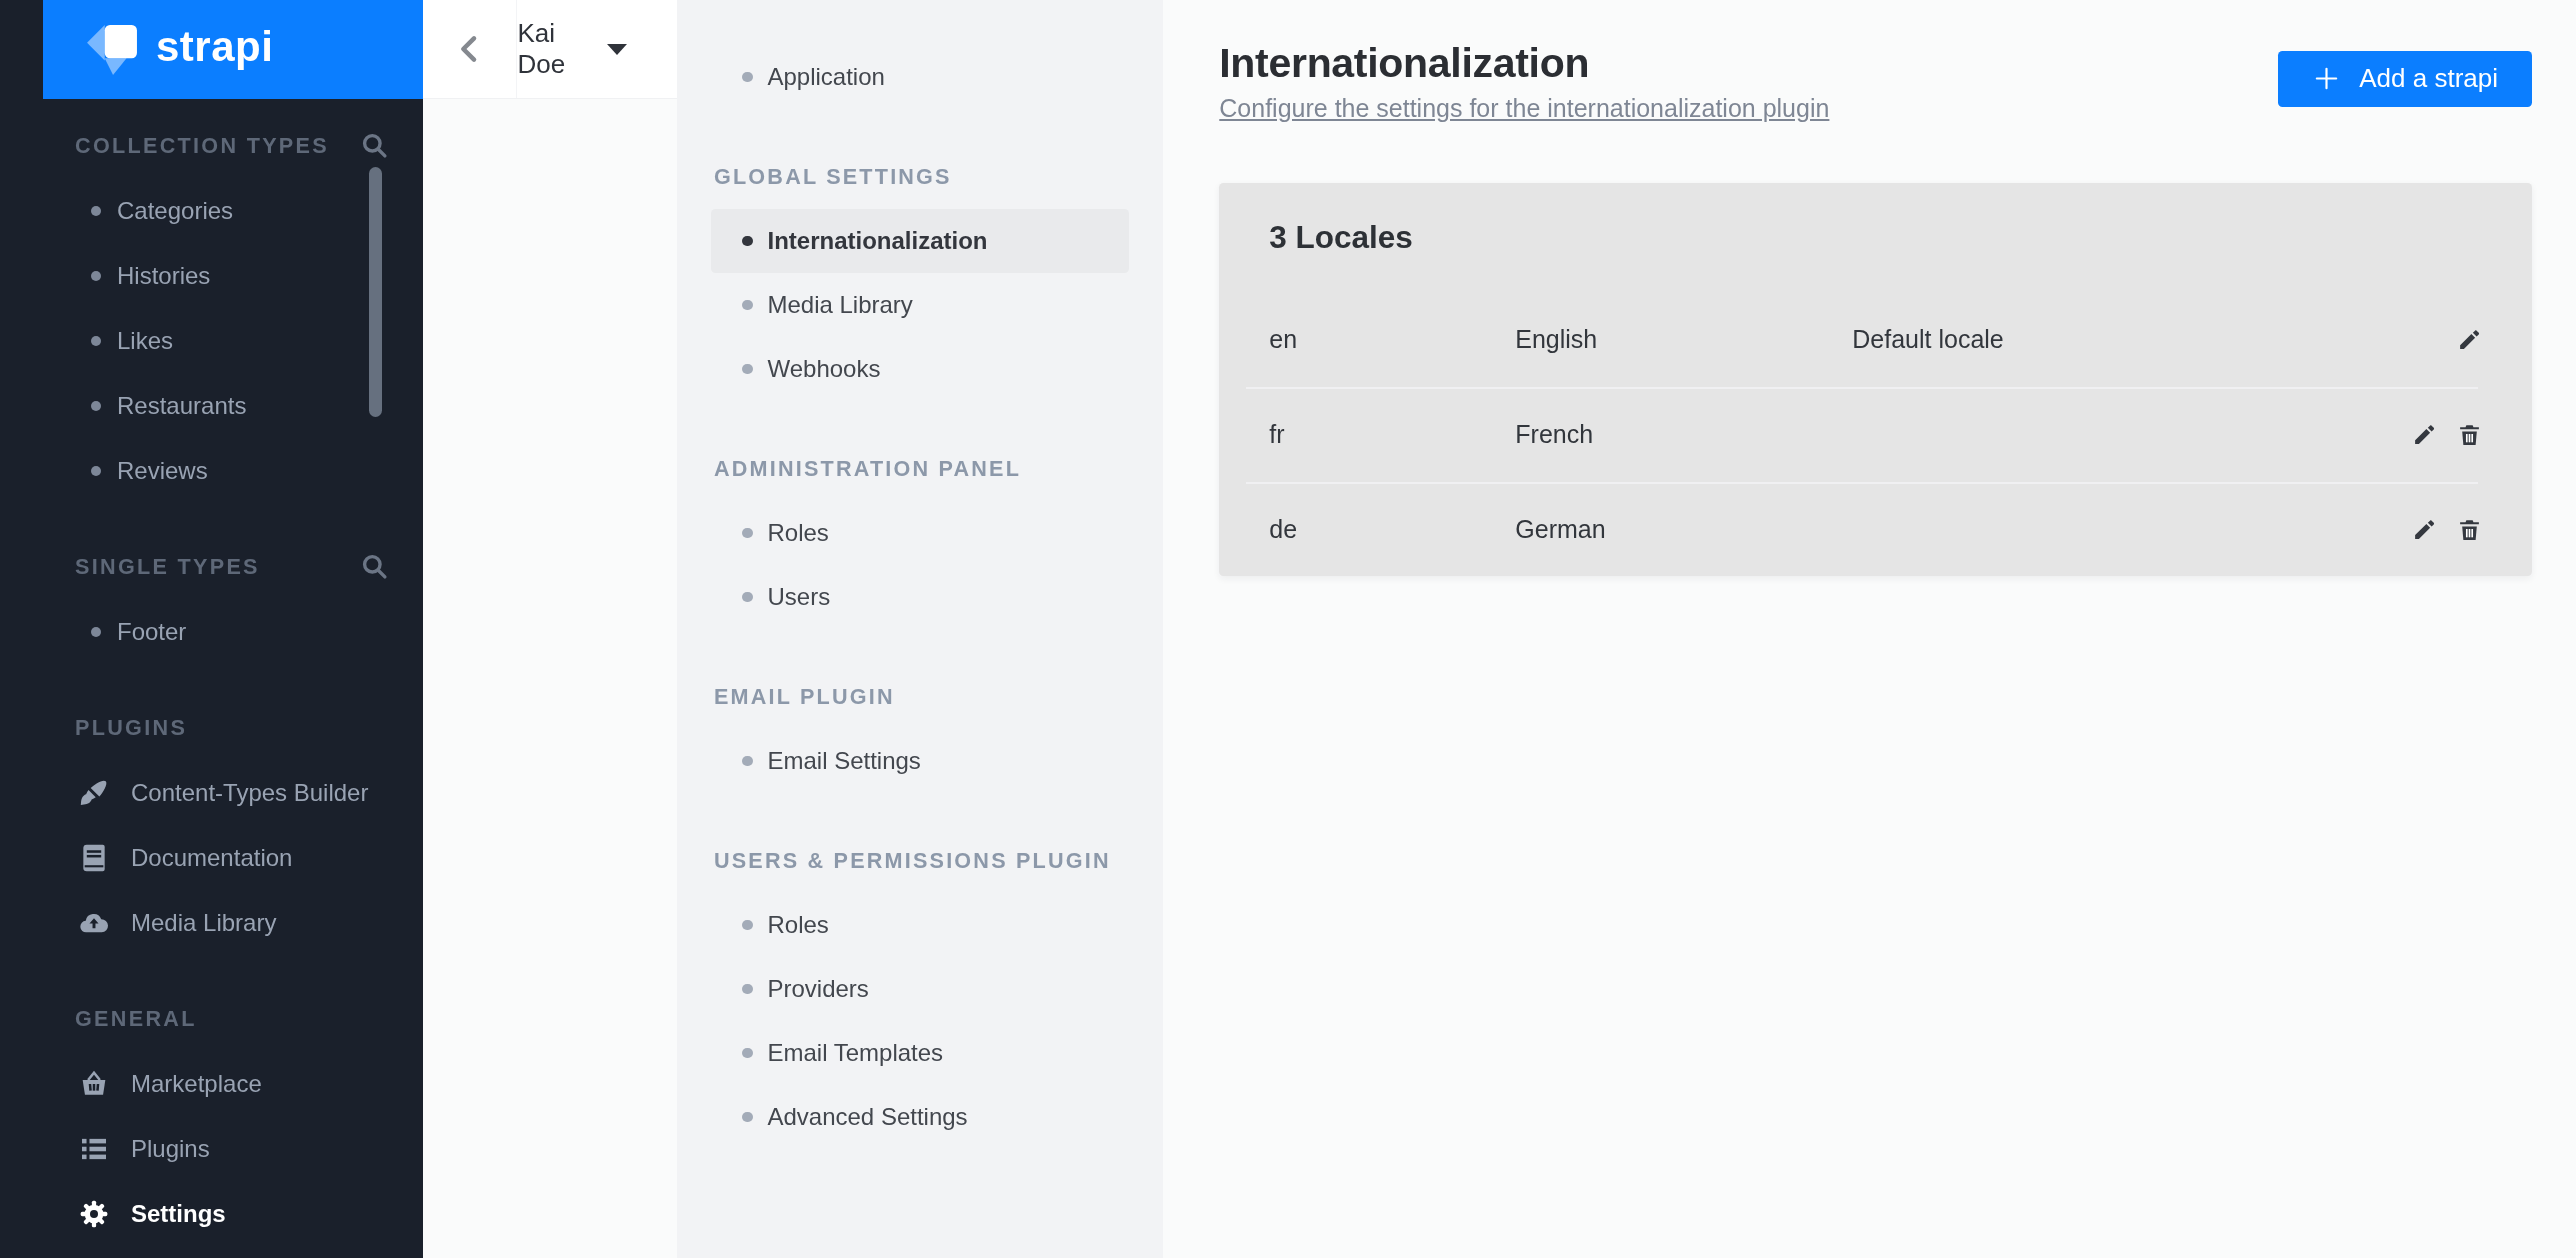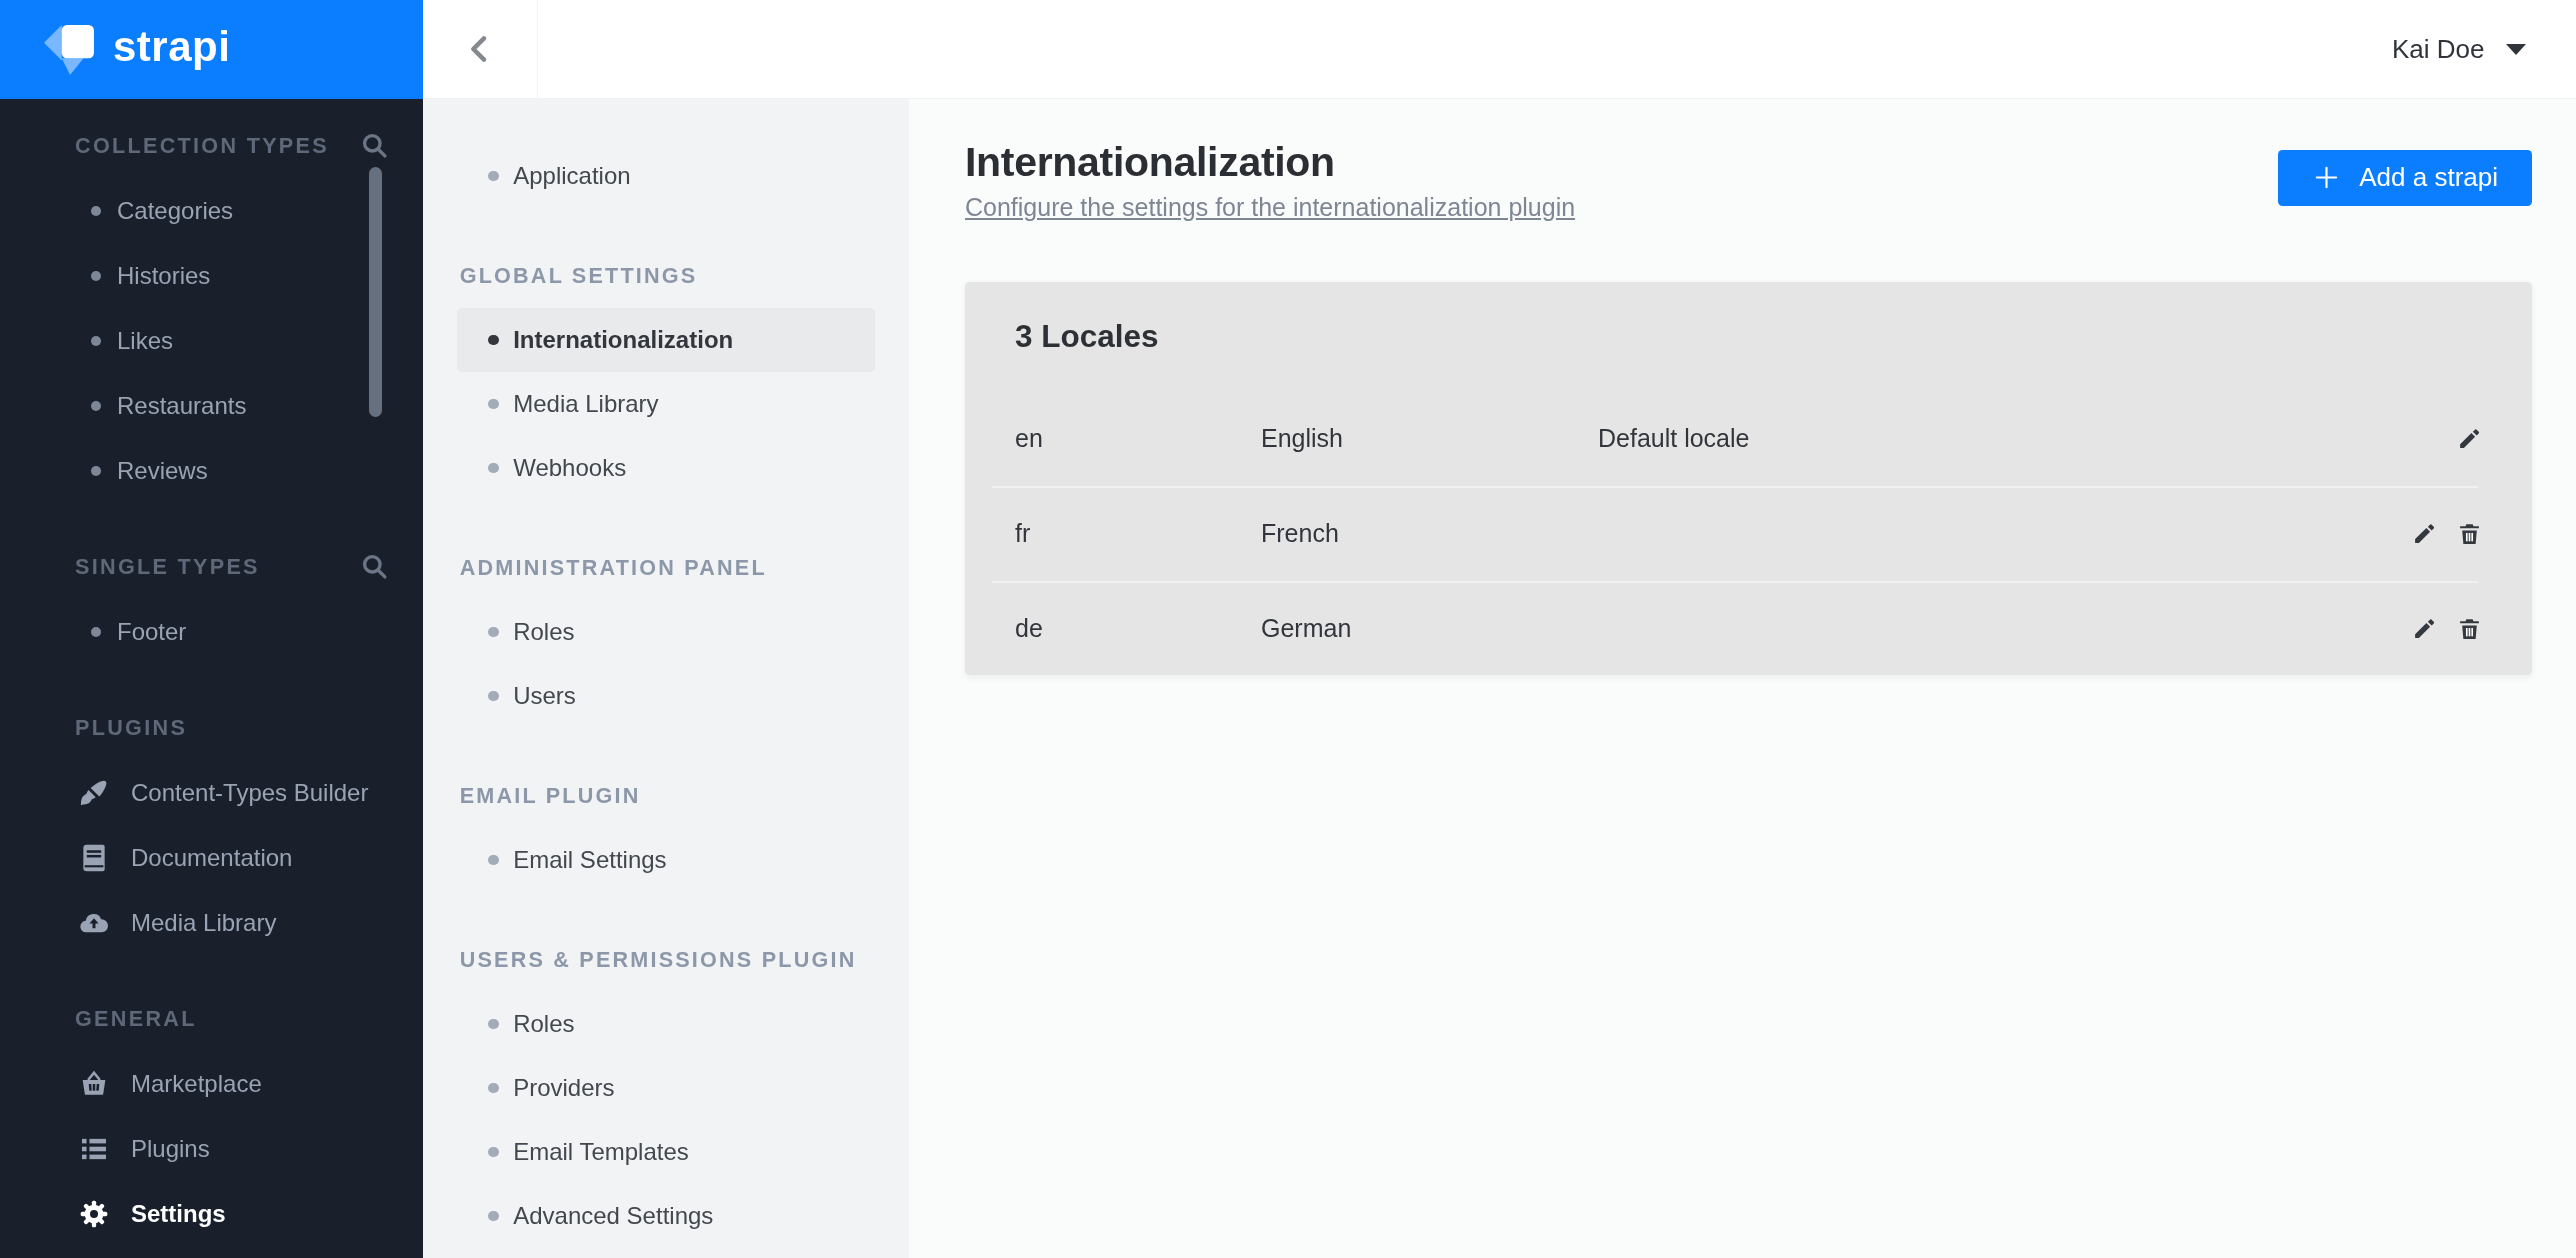--- a/index.html
+++ b/index.html
@@ -2,39 +2,39 @@
 <html style="--brand-blue: #0B7EFF; --accent: #0B7EFF; --sidebar-bg: #1A202B; --sidebar-text: #99A3B3; --sidebar-header-text: #5E6878; --nav-bg: #F2F3F5; --nav-header-text: #8C98A9; --nav-item-text: #43474E; --nav-active-bg: #E9EAEC; --nav-active-text: #33363D; --content-bg: #FAFBFB; --text-dark: #2F333A; --text-gray: #7E8694;font-size:14.4px"><head>
 <meta charset="utf-8">
 <style>
   * { margin:0; padding:0; box-sizing:border-box; }
   html,body { width:2576px; height:1259px; overflow:hidden;
     font-family:"Liberation Sans","DejaVu Sans",sans-serif; }
   .app { display:flex; width:2576px; height:1259px; background:var(--content-bg,#FAFBFB); }
 
   
   .sidebar { position:relative; width:423px; height:100%; background:var(--sidebar-bg,#1A202B); flex:0 0 423px; overflow:hidden; }
-  .logo { height:99px; background:var(--brand-blue,#0B7EFF); display:flex; align-items:center; padding-left:43px; }
+  .logo { height:99px; background:var(--brand-blue,#0B7EFF); display:flex; align-items:center; padding-left:43px;margin-left:43px; }
   .logo-mark { width:52px; height:52px; flex:0 0 52px; }
   .logo-word { color:#fff; font-size:42px; font-weight:800; letter-spacing:0.5px; margin-left:18px; margin-top:-5.4px; }
   .sb-body { padding-top:14.4px;margin-left:47px; }
   .sb-header { height:65px; display:flex; align-items:center; justify-content:space-between;
     padding:0 34px 0 28px; margin-top:31px; }
   .sb-section:first-child .sb-header { margin-top:0; }
   .sb-header-label { color:var(--sidebar-header-text,#5E6878); font-size:21.6px; font-weight:700; letter-spacing:2.3px; }
   .sb-search { color:#6B7585; width:29px; height:29px; cursor:pointer; }
   .sb-item { height:65px; display:flex; align-items:center; padding-left:44px; cursor:pointer;
     color:var(--sidebar-text,#99A3B3); font-size:24px; }
   .sb-item .dot { width:10px; height:10px; border-radius:50%; background:#7D8798; margin-right:16px; flex:0 0 10px; }
   .sb-item.with-icon { padding-left:31px;gap:12px; }
   .sb-item .sb-icon { width:32px; height:32px; margin-right:9px; flex:0 0 32px; display:flex; align-items:center; }
   .sb-item.active { color:#FFFFFF; font-weight:600; }
   .sb-scroll-thumb { position:absolute; right:41px; top:167px; width:13.5px; height:250px; border-radius:7.2px; background:#66707F; cursor:pointer; }
 
   
-  .right-col { flex:1; display:flex; flex-direction:column; min-width:0; }
+  .right-col { flex:1; display:flex; flex-direction:row; min-width:0; }
   .topbar { height:99px; flex:0 0 99px; background:#fff; border-bottom:1.8px solid #F0F1F3; display:flex; align-items:center; }
   .back-box { width:115px; height:100%; border-right:1.8px solid #F3F4F6; display:flex; align-items:center; justify-content:center; cursor:pointer; color:#85898F; }
   .back-box svg { width:32px; height:32px; }
   .user-menu { margin-left:auto; margin-right:50px; display:flex; align-items:center; gap:21.6px; cursor:pointer; }
   .user-name { font-size:26px; font-weight:500; color:var(--text-dark,#2F333A); }
   .caret-down { width:0; height:0; border-left:10px solid transparent; border-right:10px solid transparent; border-top:11.7px solid #2F333A; }
 
   .below-bar { flex:1; display:flex; min-height:0; }
 
   

